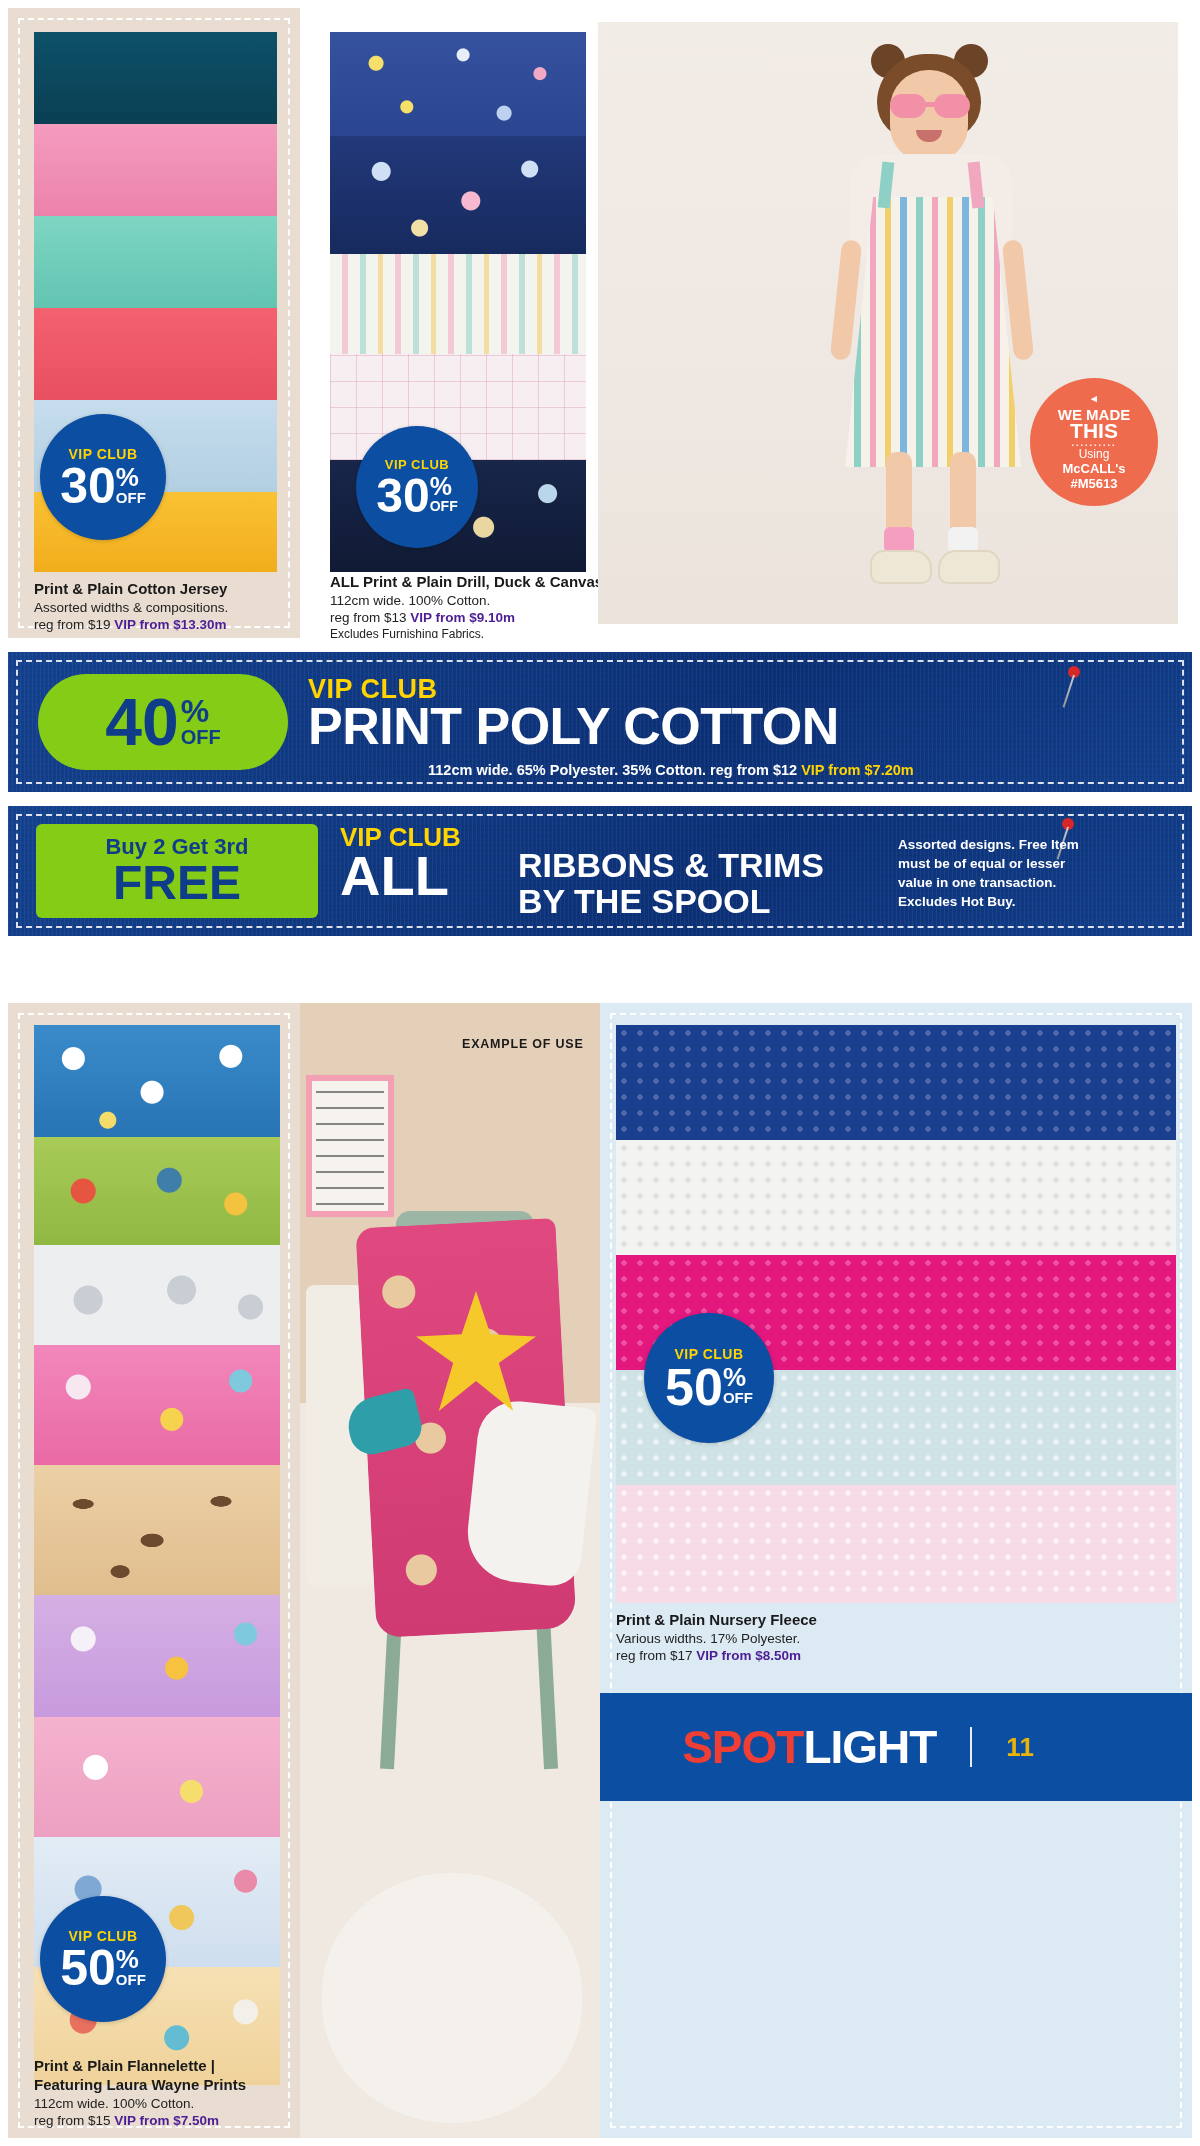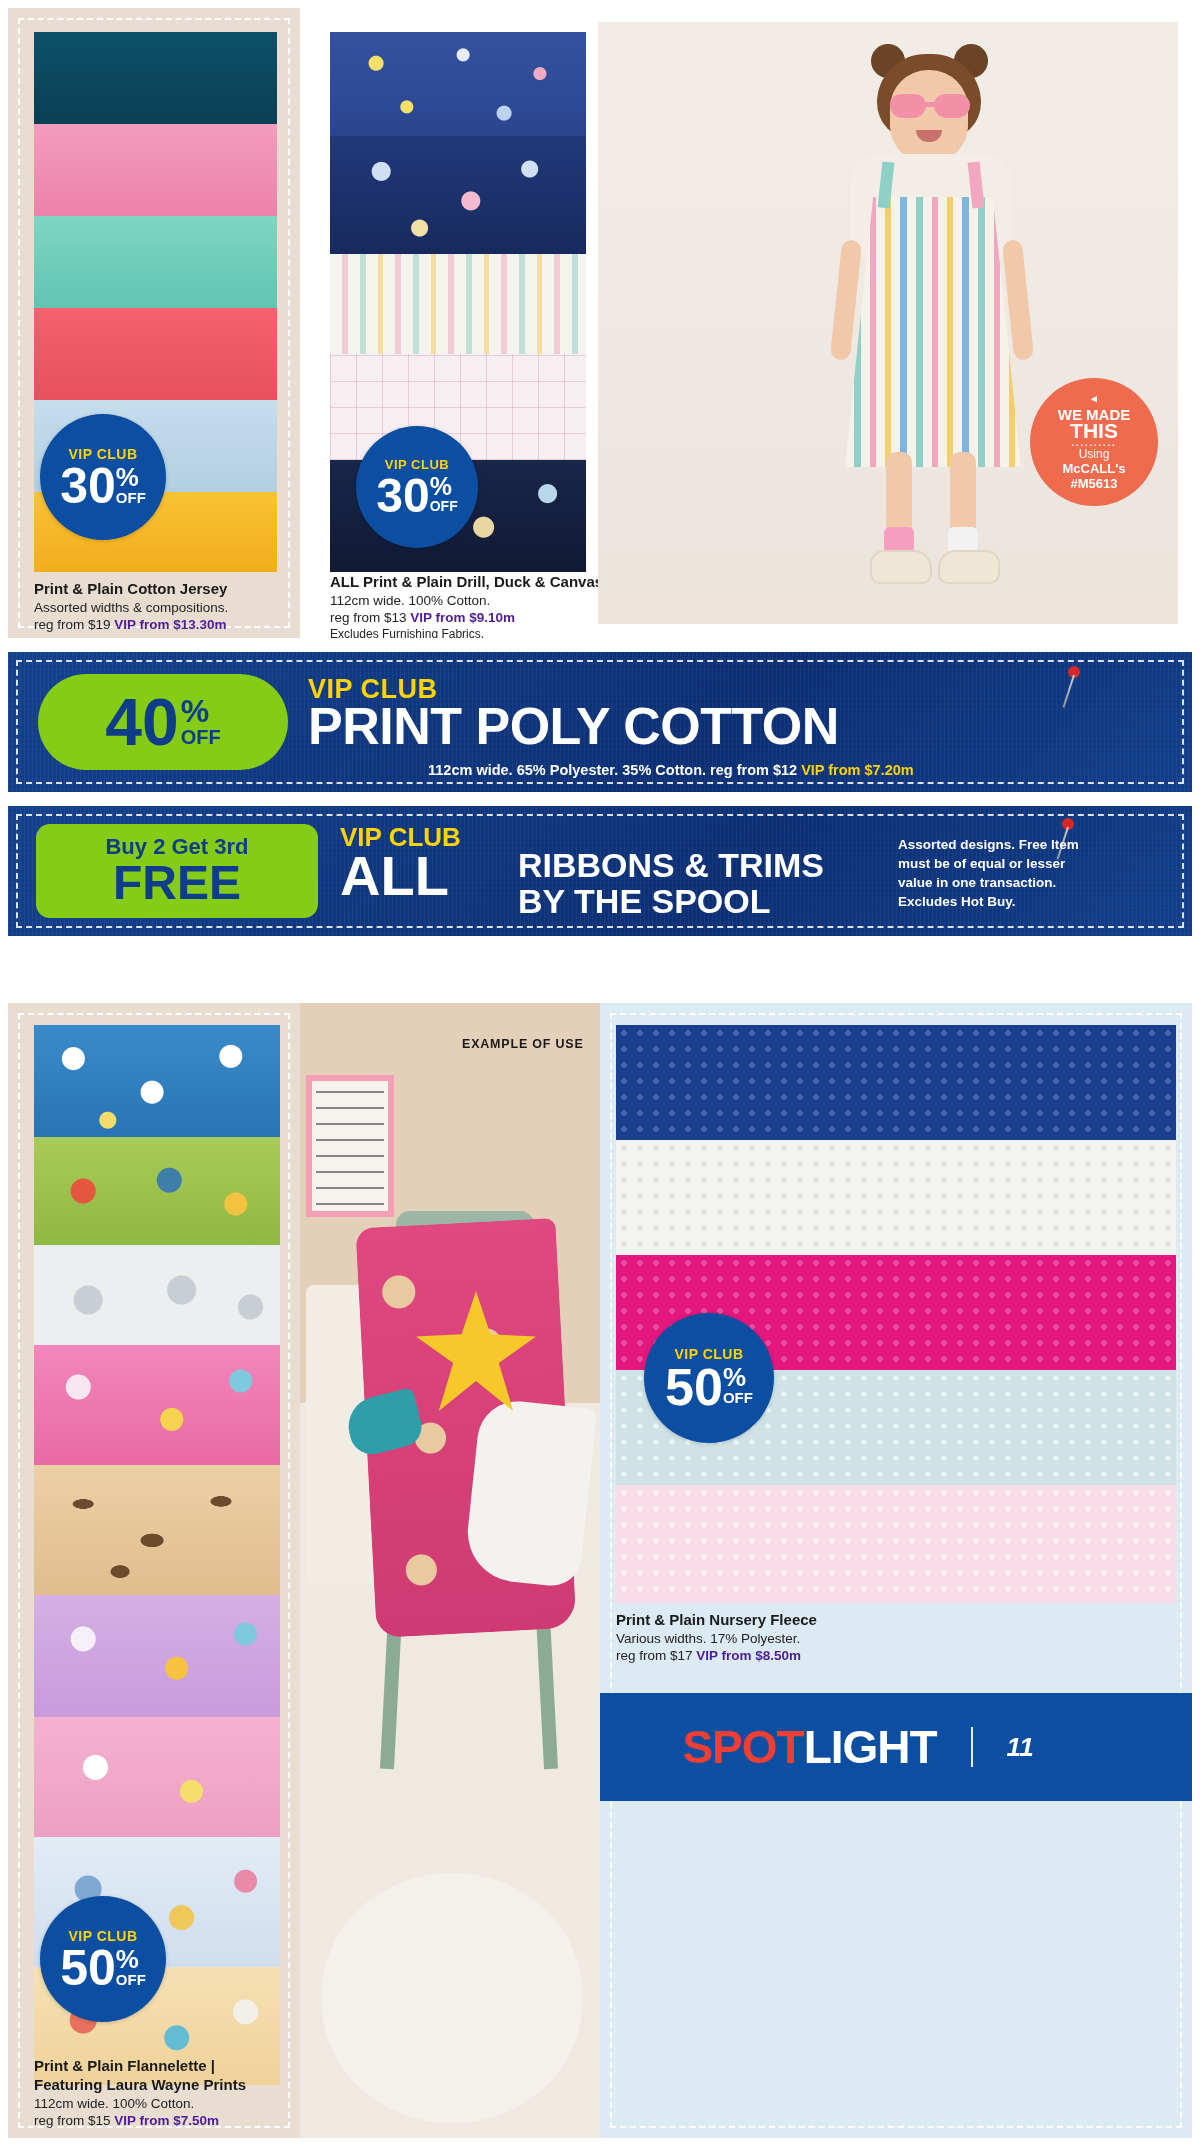--- a/index.html
+++ b/index.html
@@ -120,21 +120,21 @@
     background: #0b4ea2;
     display: flex; align-items: center; justify-content: center;
   }
   .spot-logo {
     font-weight: bold;
     letter-spacing: -1px;
     display: flex; align-items: flex-end;
   }
   .spot-red { color: #ef3e33; }
   .spot-white { color: #ffffff; }
-  .page-num { color: #ffffff; font-weight: bold; font-style: italic; }
+  .page-num { color: #eab308; font-weight: bold; }
   .divider-v { width: 2px; background: #ffffff; opacity: .9; }
 
   
   .made-badge {
     position: absolute;
     border-radius: 50%;
     background: #ef6b4e;
     color: #ffffff;
     display: flex; flex-direction: column; align-items: center; justify-content: center;
     text-align: center;
@@ -322,21 +322,21 @@
 
   <div class="banner" style="left:8px; top:806px; width:1184px; height:130px;">
     <div class="texture"></div>
     <div class="banner-dash"></div>
 
     <div class="pin" style="left:1054px; top:12px;">
       <div class="pin-head"></div>
         <div class="pin-needle"></div>
     </div>
 
-    <div class="pill" style="left:28px; top:18px; width:282px; height:94px; border-radius:14px; display:flex; flex-direction:column; align-items:center; justify-content:center;">
+    <div class="pill" style="left:28px; top:18px; width:282px; height:94px; border-radius:6px; display:flex; flex-direction:column; align-items:center; justify-content:center;">
       <span style="font-size:22px; font-weight:bold; line-height:1.1;">Buy 2 Get 3rd</span>
       <span style="font-size:48px; font-weight:bold; line-height:1;">FREE</span>
     </div>
 
     <div class="abs" style="left:332px; top:16px; color:#ffd400; font-size:26px; font-weight:bold;">VIP CLUB</div>
 
     <div class="abs" style="left:332px; top:42px; color:#ffffff; font-size:56px; font-weight:bold; line-height:1;">ALL</div>
 
     <div class="abs" style="left:890px; top:30px; color:#ffffff; font-size:13.5px; font-weight:bold; line-height:1.4;">
       <div>Assorted designs. Free Item</div>

